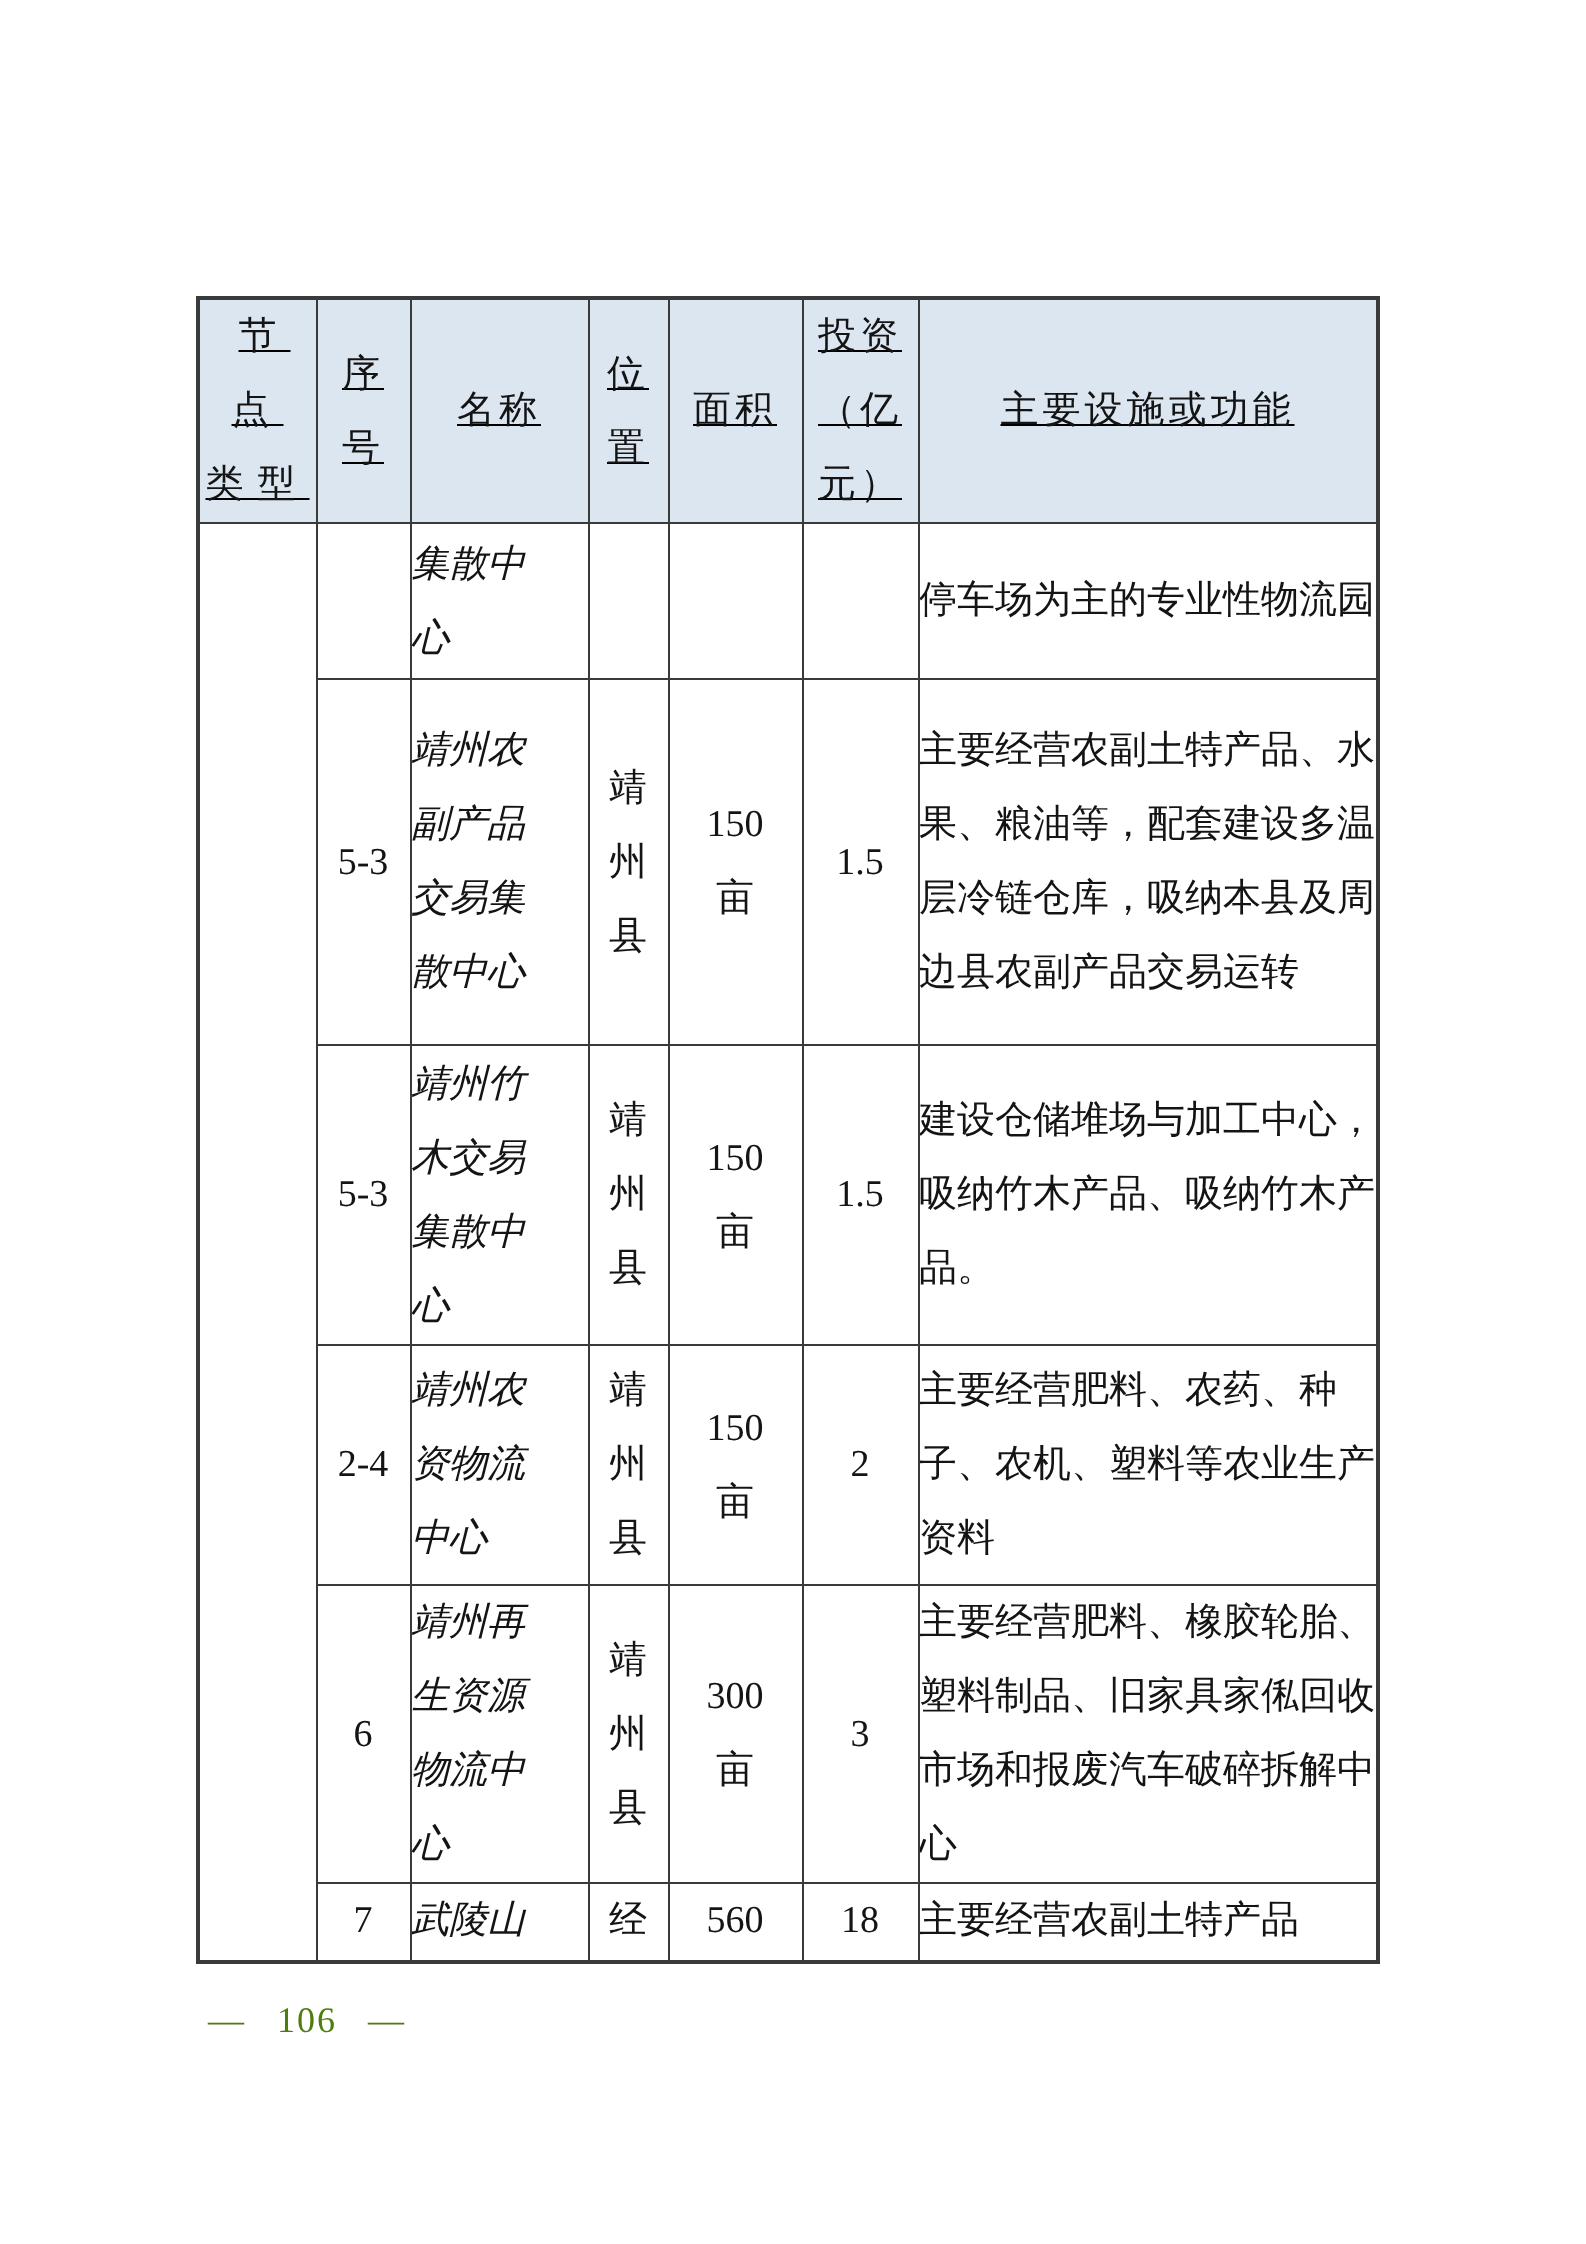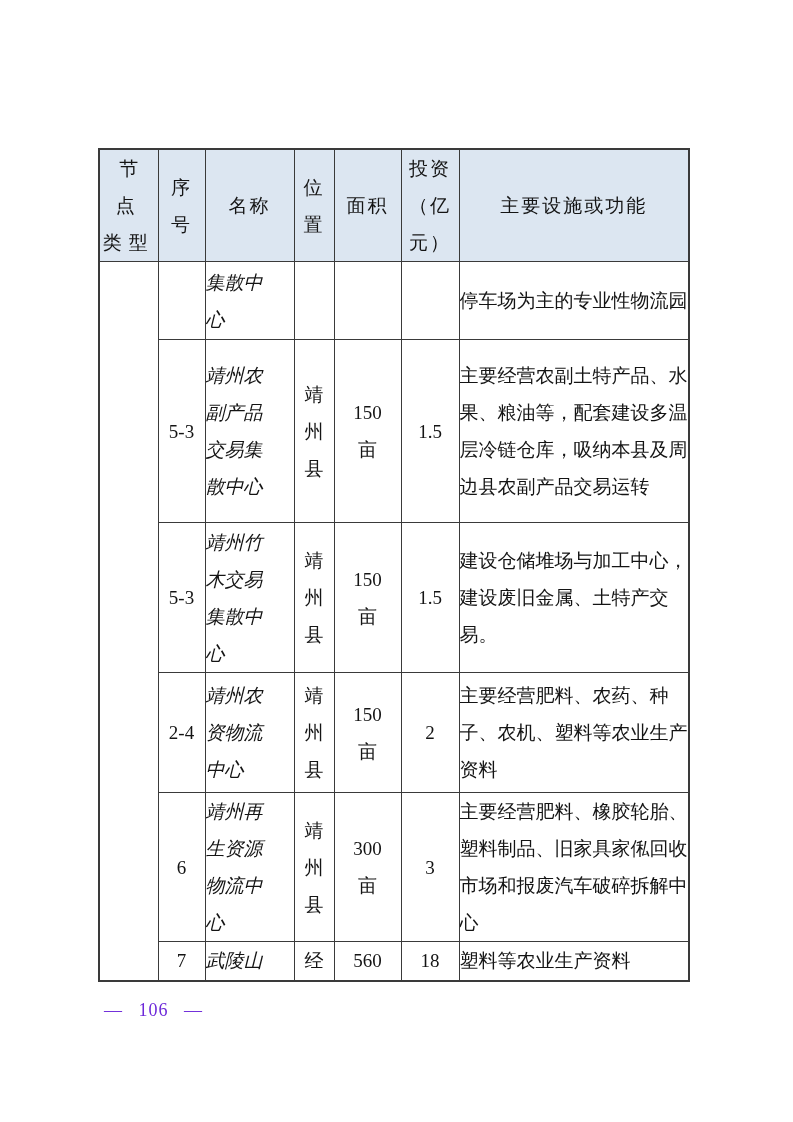--- a/index.html
+++ b/index.html
@@ -49,33 +49,33 @@
     text-align: left;
     padding: 0 8px;
     font-style: italic;
   }
   td.c-func {
     text-align: left;
     padding: 4px 7px;
     line-height: 37.5px;
     font-family: Liberation Serif, serif;
   }
-  tr.h-header { height: 110px; }
+  tr.h-header { height: 110px; text-decoration: underline; }
   tr.h-r0 { height: 78px; }
   tr.h-r1 { height: 183px; }
   tr.h-r2 { height: 150px; }
   tr.h-r3 { height: 120px; }
   tr.h-r4 { height: 147px; }
   tr.h-r5 { height: 39px; }
   .page-number {
     position: absolute;
     left: 104px;
     top: 1000px;
     font-size: 18px;
-    color: #6d28d9;
+    color: #4d7c0f;
     word-spacing: 10px;
     letter-spacing: 1px;
   }
 </style>
 </head>
 <body>
 
 <div class="page">
 
   <table class="doc-table">
@@ -134,21 +134,21 @@
         <td class="c-name">靖州竹
 木交易
 集散中
 心</td>
         <td class="c-loc">靖
 州
 县</td>
         <td class="c-area">150
 亩</td>
         <td class="c-invest">1.5</td>
-        <td class="c-func">建设仓储堆场与加工中心，建设废旧金属、土特产交易。</td>
+        <td class="c-func">建设仓储堆场与加工中心，吸纳竹木产品、吸纳竹木产品。</td>
       </tr>
       <tr class="h-r3">
         <td class="c-seq">2-4</td>
         <td class="c-name">靖州农
 资物流
 中心</td>
         <td class="c-loc">靖
 州
 县</td>
         <td class="c-area">150
@@ -169,20 +169,20 @@
 亩</td>
         <td class="c-invest">3</td>
         <td class="c-func">主要经营肥料、橡胶轮胎、塑料制品、旧家具家俬回收市场和报废汽车破碎拆解中心</td>
       </tr>
       <tr class="h-r5">
         <td class="c-seq">7</td>
         <td class="c-name">武陵山</td>
         <td class="c-loc">经</td>
         <td class="c-area">560</td>
         <td class="c-invest">18</td>
-        <td class="c-func">塑料等农业生产资料</td>
+        <td class="c-func">主要经营农副土特产品</td>
       </tr>
     </tbody>
   </table>
 
   <div class="page-number">— 106 —</div>
 
 </div>
 
 </body></html>

